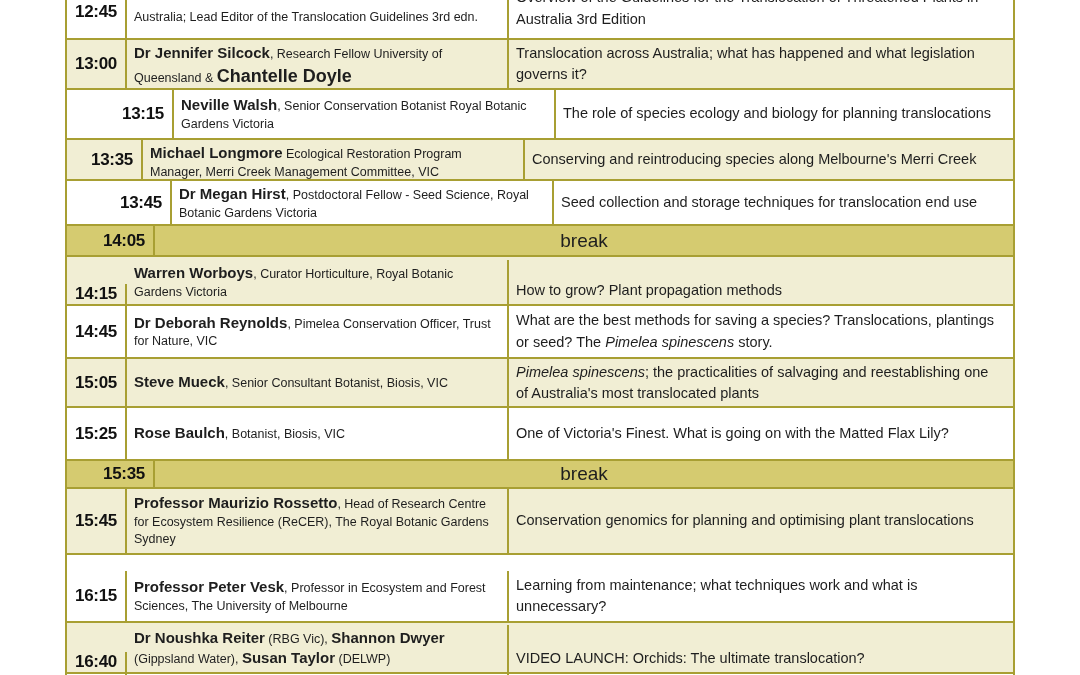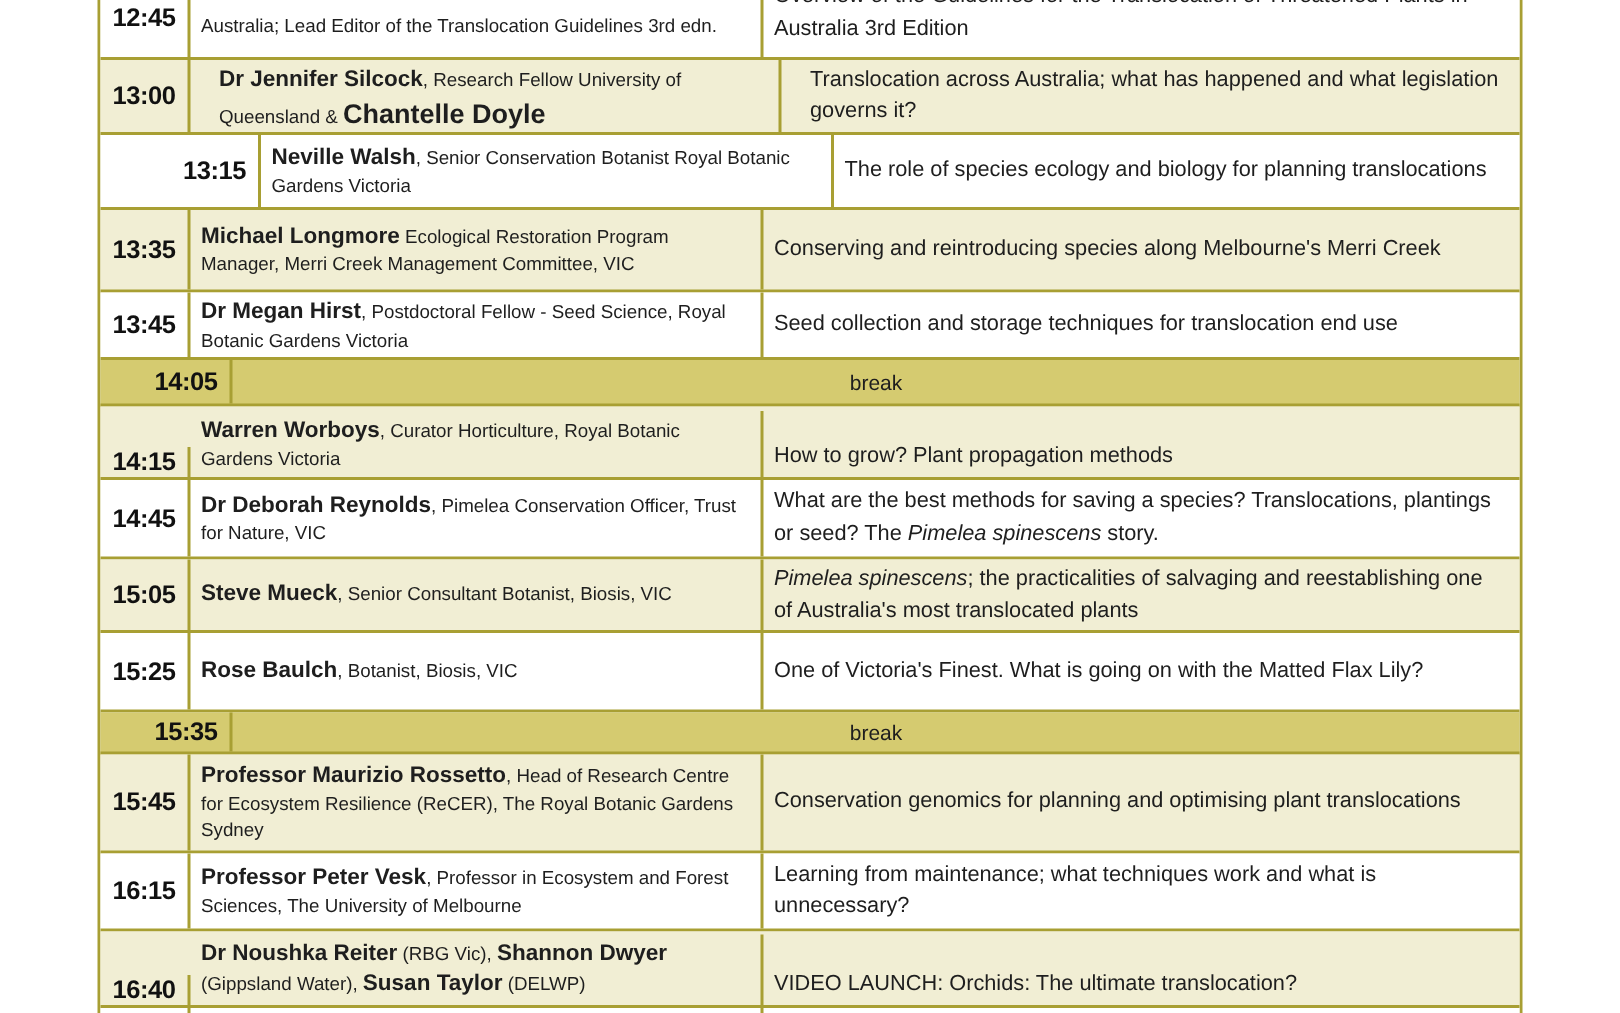--- a/index.html
+++ b/index.html
@@ -67,21 +67,21 @@
     flex: 1 1 auto;
     padding: 3px 10px 3px 7px;
     font-size: 14.5px;
     line-height: 1.45;
     display: block;
     align-content: center;
   }
   .cell-break {
     flex: 1 1 auto;
     align-items: center;
-    font-size: 14px;
+    font-size: 19px;
     border-radius: 13px;
   }
   .seg-name { font-weight: bold; font-size: 15px; }
   .seg-name-lg { font-weight: bold; font-size: 18px; }
   .seg-plain { }
   .seg-italic { font-style: italic; }
   
   .row-first .cell-speaker { padding-top: 14px; }
   .row-first .cell-title { padding-top: 0; padding-bottom: 7px; }
   
@@ -90,36 +90,36 @@
 </style>
 </head>
 <body>
 
 <div class="table-wrap">
     <div class="row bg-white row-first" style="height: 54px;">
       <div class="cell cell-time">12:45</div>
       <div class="cell cell-speaker"><span class="seg-plain">Australia; Lead Editor of the Translocation Guidelines 3rd edn.</span></div>
       <div class="cell cell-title"><span class="seg-plain">Overview of the Guidelines for the Translocation of Threatened Plants in Australia 3rd Edition</span></div>
     </div>
-    <div class="row bg-cream" style="height: 50px; gap: 12px;">
+    <div class="row bg-cream" style="height: 50px;">
       <div class="cell cell-time">13:00</div>
       <div class="cell cell-speaker"><span class="seg-name">Dr Jennifer Silcock</span><span class="seg-plain">, Research Fellow University of Queensland &amp; </span><span class="seg-name-lg">Chantelle Doyle</span></div>
       <div class="cell cell-title"><span class="seg-plain">Translocation across Australia; what has happened and what legislation governs it?</span></div>
     </div>
     <div class="row bg-white" style="height: 50px; padding-left: 47px;">
       <div class="cell cell-time">13:15</div>
       <div class="cell cell-speaker"><span class="seg-name">Neville Walsh</span><span class="seg-plain">, Senior Conservation Botanist Royal Botanic Gardens Victoria</span></div>
       <div class="cell cell-title"><span class="seg-plain">The role of species ecology and biology for planning translocations</span></div>
     </div>
-    <div class="row bg-cream" style="height: 55px;">
+    <div class="row bg-cream" style="height: 41px; padding-left: 16px;">
       <div class="cell cell-time">13:35</div>
       <div class="cell cell-speaker"><span class="seg-name">Michael Longmore</span><span class="seg-plain"> Ecological Restoration Program Manager, Merri Creek Management Committee, VIC</span></div>
       <div class="cell cell-title"><span class="seg-plain">Conserving and reintroducing species along Melbourne's Merri Creek</span></div>
     </div>
-    <div class="row bg-white" style="height: 45px;">
+    <div class="row bg-white" style="height: 45px; padding-left: 45px;">
       <div class="cell cell-time">13:45</div>
       <div class="cell cell-speaker"><span class="seg-name">Dr Megan Hirst</span><span class="seg-plain">, Postdoctoral Fellow - Seed Science, Royal Botanic Gardens Victoria</span></div>
       <div class="cell cell-title"><span class="seg-plain">Seed collection and storage techniques for translocation end use</span></div>
     </div>
     <div class="row row-break" style="height: 31px;">
       <div class="cell cell-time">14:05</div>
       <div class="cell cell-break">break</div>
     </div>
     <div class="row bg-cream" style="height: 49px; align-items: flex-end;">
       <div class="cell cell-time">14:15</div>
@@ -143,21 +143,21 @@
     </div>
     <div class="row row-break" style="height: 28px; text-align: center;">
       <div class="cell cell-time">15:35</div>
       <div class="cell cell-break">break</div>
     </div>
     <div class="row bg-cream" style="height: 66px;">
       <div class="cell cell-time">15:45</div>
       <div class="cell cell-speaker"><span class="seg-name">Professor Maurizio Rossetto</span><span class="seg-plain">, Head of Research Centre for Ecosystem Resilience (ReCER), The Royal Botanic Gardens Sydney</span></div>
       <div class="cell cell-title"><span class="seg-plain">Conservation genomics for planning and optimising plant translocations</span></div>
     </div>
-    <div class="row bg-white" style="height: 52px;">
+    <div class="row bg-white" style="height: 52px; margin-top: 16px;">
       <div class="cell cell-time">16:15</div>
       <div class="cell cell-speaker"><span class="seg-name">Professor Peter Vesk</span><span class="seg-plain">, Professor in Ecosystem and Forest Sciences, The University of Melbourne</span></div>
       <div class="cell cell-title"><span class="seg-plain">Learning from maintenance; what techniques work and what is unnecessary?</span></div>
     </div>
     <div class="row bg-cream" style="height: 51px; align-items: flex-end;">
       <div class="cell cell-time">16:40</div>
       <div class="cell cell-speaker"><span class="seg-name">Dr Noushka Reiter</span><span class="seg-plain"> (RBG Vic), </span><span class="seg-name">Shannon Dwyer</span><span class="seg-plain"> (Gippsland Water), </span><span class="seg-name">Susan Taylor</span><span class="seg-plain"> (DELWP)</span></div>
       <div class="cell cell-title"><span class="seg-plain">VIDEO LAUNCH: Orchids: The ultimate translocation?</span></div>
     </div>
     <div class="row bg-white row-last" style="height: 40px;">

